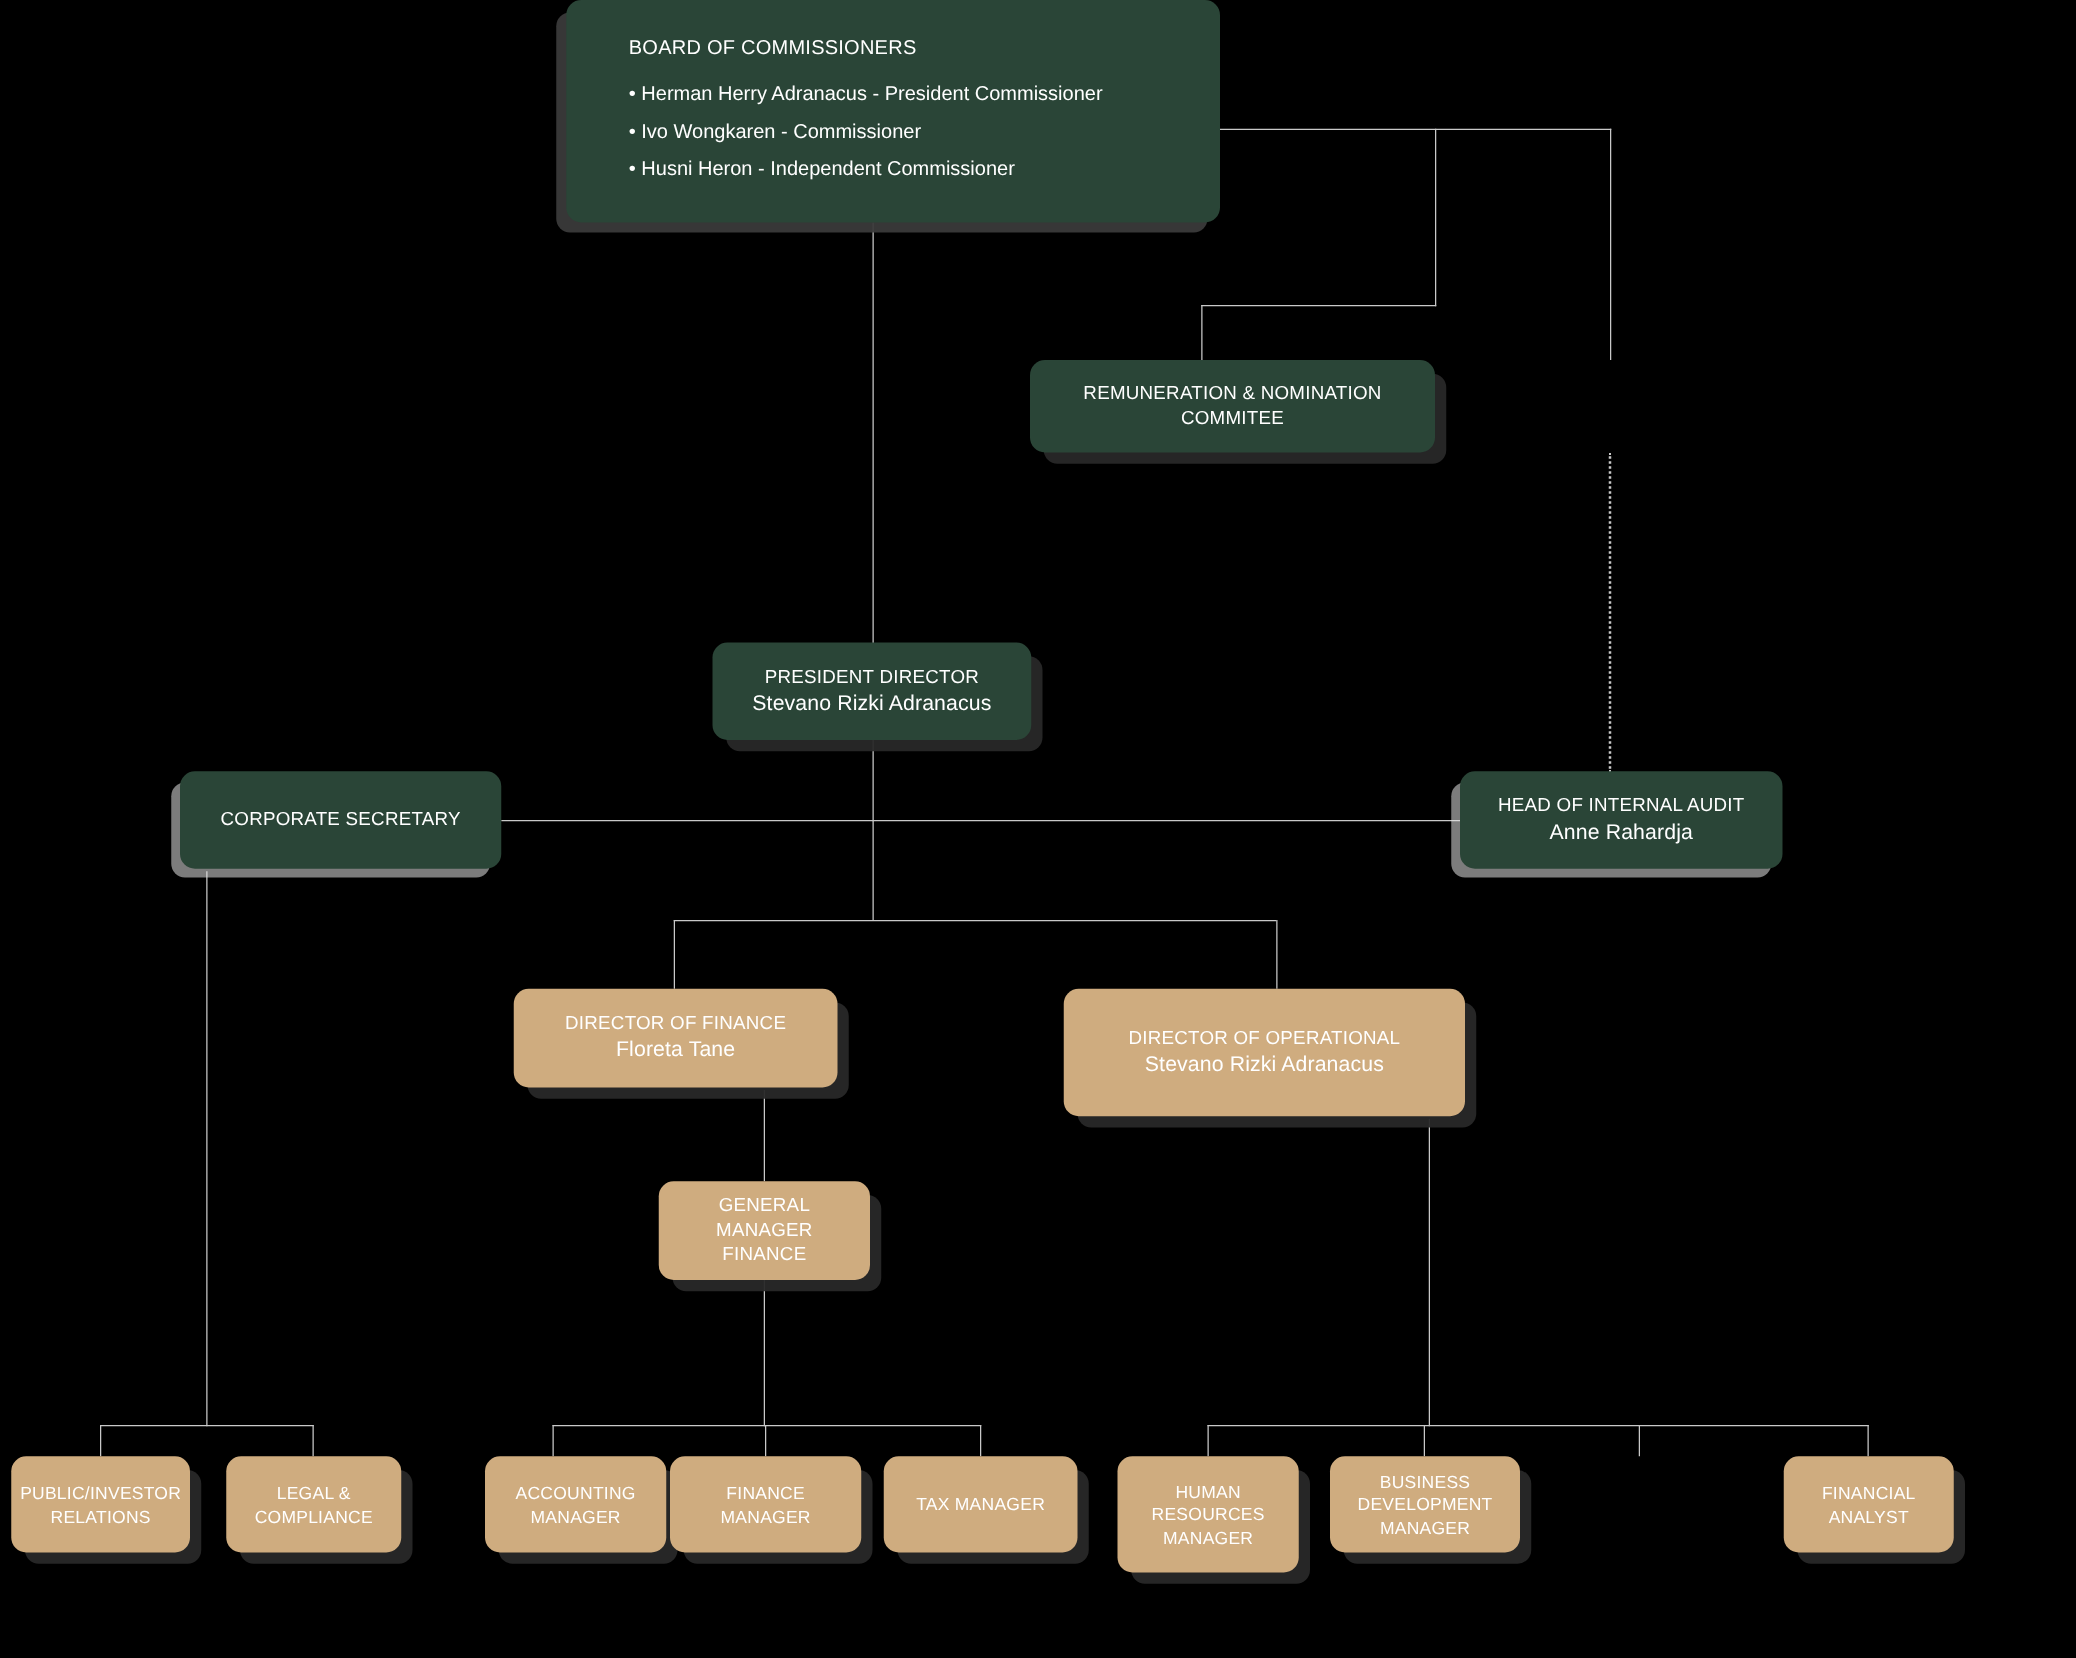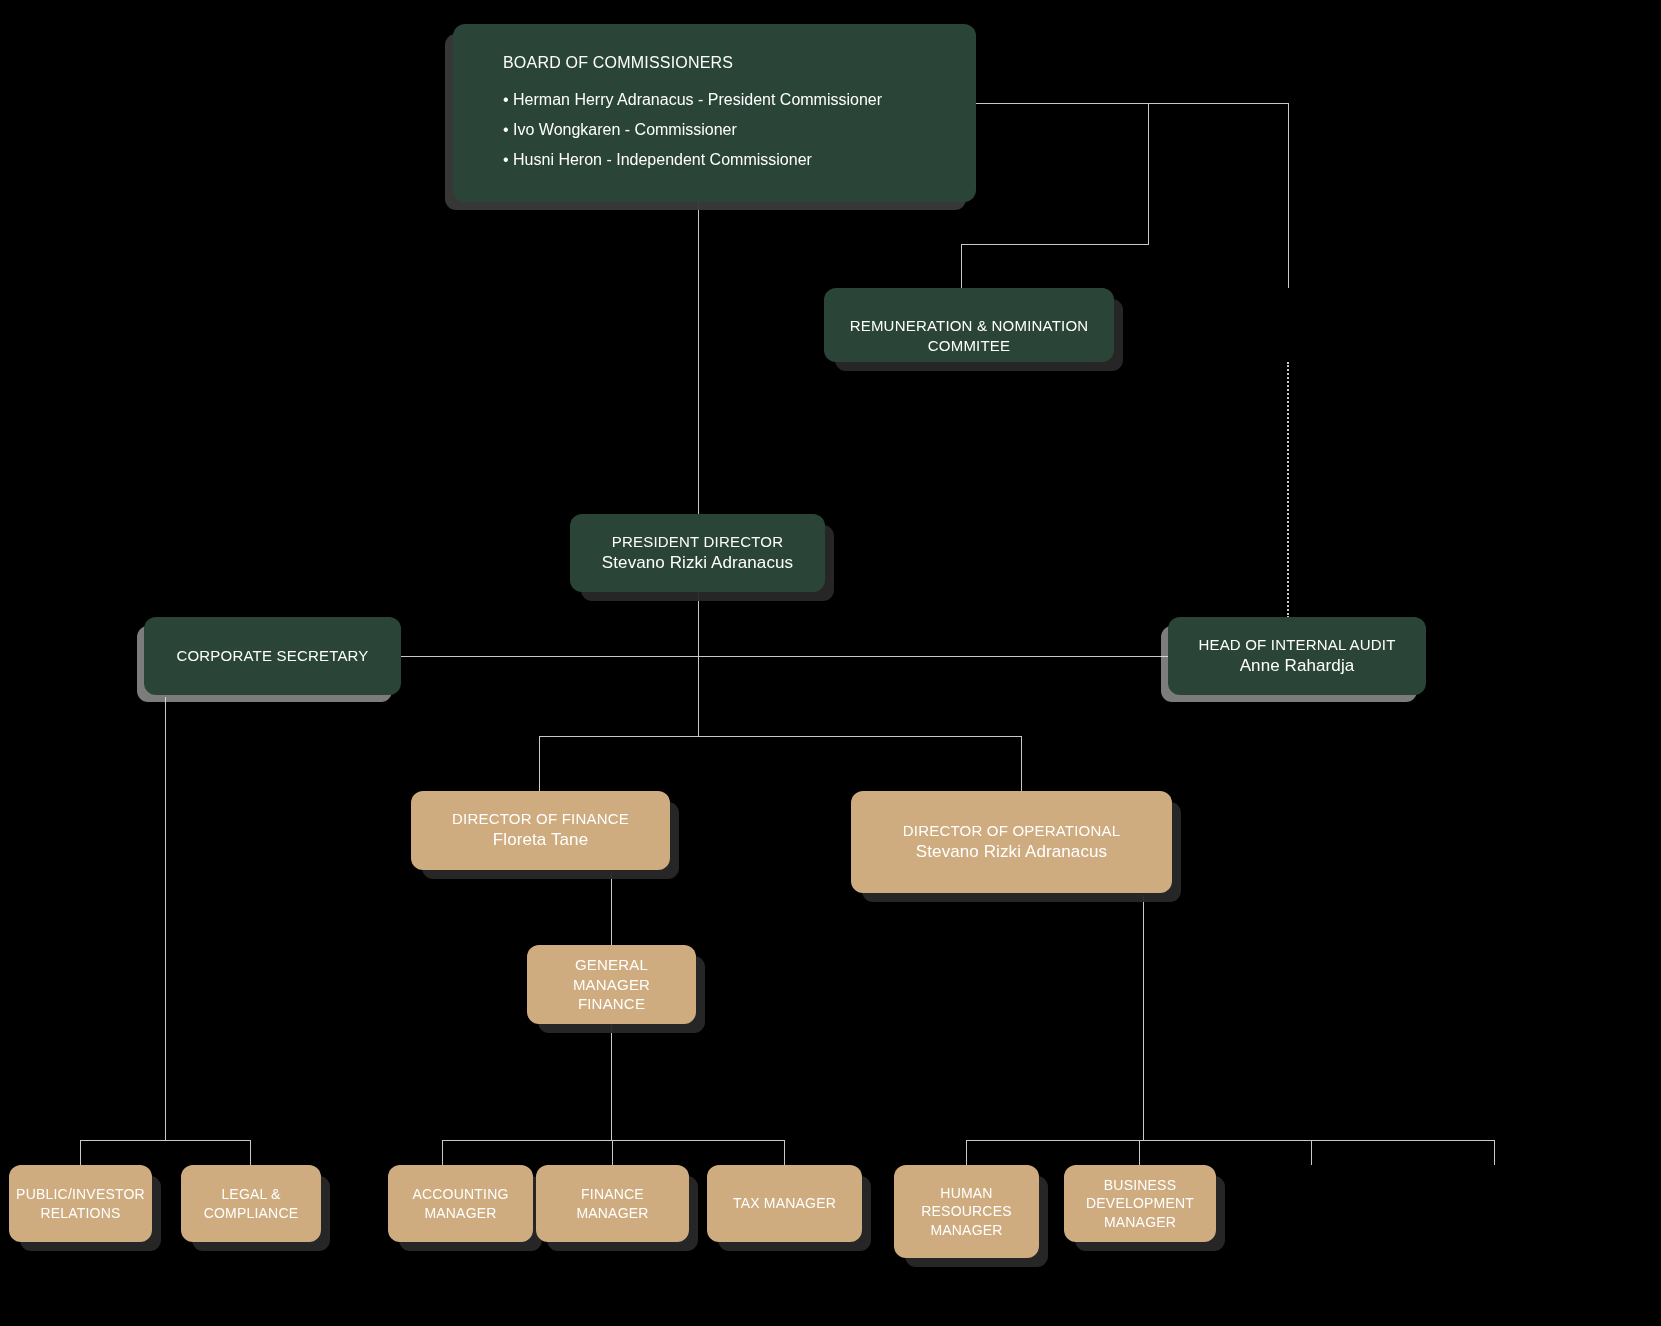--- a/index.html
+++ b/index.html
@@ -98,30 +98,30 @@
   <div class="ln v" style="left:612px;top:1140px;height:25px;"></div>
   <div class="ln v" style="left:784px;top:1140px;height:25px;"></div>
 
   <div class="ln v" style="left:1143px;top:895px;height:246px;"></div>
   <div class="ln h" style="left:966px;top:1140px;width:529px;"></div>
   <div class="ln v" style="left:966px;top:1140px;height:25px;"></div>
   <div class="ln v" style="left:1139px;top:1140px;height:25px;"></div>
   <div class="ln v" style="left:1311px;top:1140px;height:25px;"></div>
   <div class="ln v" style="left:1494px;top:1140px;height:25px;"></div>
 
-  <div class="node green" id="board" style="left:453px;top:0px;width:523px;height:178px;margin-top:24px;">
+  <div class="node green" id="board" style="left:453px;top:0px;width:523px;height:178px;">
     <div class="title">BOARD OF COMMISSIONERS</div>
     <ul>
       <li>Herman Herry Adranacus - President Commissioner</li>
       <li>Ivo Wongkaren - Commissioner</li>
       <li>Husni Heron - Independent Commissioner</li>
     </ul>
   </div>
 
-  <div class="node green" style="left:824px;top:288px;width:290px;height:74px;justify-content:flex-end;">
+  <div class="node green" style="left:824px;top:288px;width:324px;height:74px;">
     <div class="title">REMUNERATION &amp; NOMINATION</div>
     <div class="title">COMMITEE</div>
   </div>
 
 
   <div class="node green" style="left:570px;top:514px;width:255px;height:78px;">
     <div class="title">PRESIDENT DIRECTOR</div>
     <div class="sub">Stevano Rizki Adranacus</div>
   </div>
 
@@ -178,14 +178,18 @@
     <div class="title">MANAGER</div>
   </div>
 
   <div class="node tan small" style="left:1064px;top:1165px;width:152px;height:77px;">
     <div class="title">BUSINESS</div>
     <div class="title">DEVELOPMENT</div>
     <div class="title">MANAGER</div>
   </div>
 
 
+  <div class="node tan small" style="left:1427px;top:1165px;width:136px;height:77px;">
+    <div class="title">FINANCIAL</div>
+    <div class="title">ANALYST</div>
+  </div>
 
 </div>
 
 </body></html>

